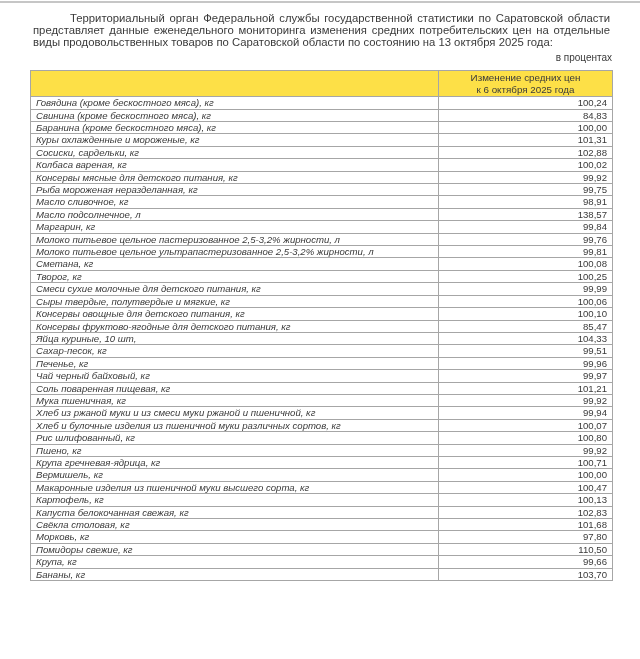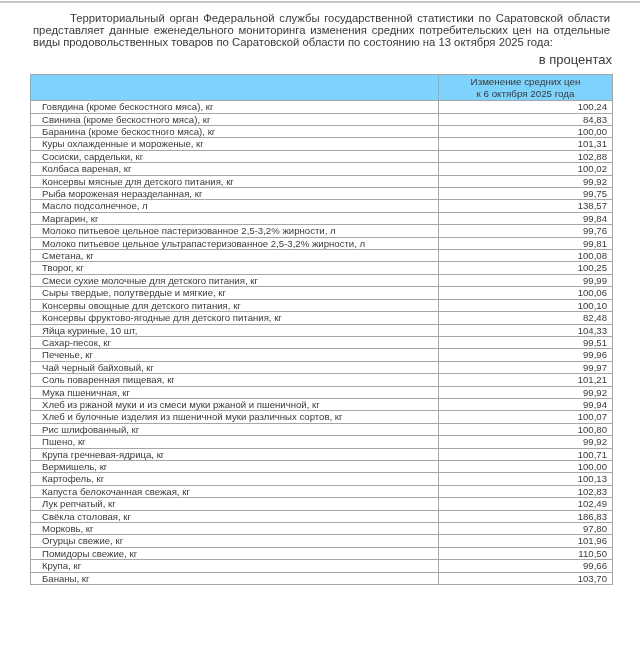--- a/index.html
+++ b/index.html
@@ -23,53 +23,53 @@
     margin: 9px 30px 0 33px;
     font-size: 11.3px;
     line-height: 12px;
     text-align: justify;
     text-indent: 37px;
     color: #3a3a3a;
   }
   .units {
     margin: 4px 28px 0 16px;
     text-align: right;
-    font-size: 13px;
+    font-size: 10px;
     color: #3a3a3a;
   }
   table.price-table {
     margin: 7px 0 0 30px;
     width: 582px;
     border-collapse: collapse;
     table-layout: fixed;
   }
   .price-table th,
   .price-table td {
     border: 1px solid #a6a6a6;
     font-weight: normal;
     color: #3a3a3a;
   }
   .price-table th {
-    background: #7dd3fc;
+    background: #fde047;
     font-size: 9.8px;
     line-height: 11.6px;
     padding: 1px 2px;
     text-align: center;
     vertical-align: middle;
   }
   .price-table td {
     font-size: 9.6px;
     line-height: 11.4px;
     height: 11.4px;
     padding: 0;
     white-space: nowrap;
     overflow: hidden;
     vertical-align: middle;
   }
-  .price-table td.c-name { padding-left: 11px; text-align: left; }
+  .price-table td.c-name { padding-left: 5px; text-align: left; font-style: italic; }
   .price-table td.c-val  { padding-right: 5px; text-align: right; }
 </style>
 </head>
 <body>
 
 <div class="page">
   <div class="top-rule"></div>
 
   <p class="intro">Территориальный орган Федеральной службы государственной статистики по Саратовской области представляет данные еженедельного мониторинга изменения средних потребительских цен на отдельные виды продовольственных товаров по Саратовской области по состоянию на 13 октября 2025 года:</p>
 
@@ -116,20 +116,24 @@
         </tr>
         <tr>
           <td class="c-name">Консервы мясные для детского питания, кг</td>
           <td class="c-val">99,92</td>
         </tr>
         <tr>
           <td class="c-name">Рыба мороженая неразделанная, кг</td>
           <td class="c-val">99,75</td>
         </tr>
         <tr>
+          <td class="c-name">Масло сливочное, кг</td>
+          <td class="c-val">98,91</td>
+        </tr>
+        <tr>
           <td class="c-name">Масло подсолнечное, л</td>
           <td class="c-val">138,57</td>
         </tr>
         <tr>
           <td class="c-name">Маргарин, кг</td>
           <td class="c-val">99,84</td>
         </tr>
         <tr>
           <td class="c-name">Молоко питьевое цельное пастеризованное 2,5-3,2% жирности, л</td>
           <td class="c-val">99,76</td>
@@ -153,21 +157,21 @@
         <tr>
           <td class="c-name">Сыры твердые, полутвердые и мягкие, кг</td>
           <td class="c-val">100,06</td>
         </tr>
         <tr>
           <td class="c-name">Консервы овощные для детского питания, кг</td>
           <td class="c-val">100,10</td>
         </tr>
         <tr>
           <td class="c-name">Консервы фруктово-ягодные для детского питания, кг</td>
-          <td class="c-val">82,48</td>
+          <td class="c-val">85,47</td>
         </tr>
         <tr>
           <td class="c-name">Яйца куриные, 10 шт,</td>
           <td class="c-val">104,33</td>
         </tr>
         <tr>
           <td class="c-name">Сахар-песок, кг</td>
           <td class="c-val">99,51</td>
         </tr>
         <tr>
@@ -204,42 +208,38 @@
         </tr>
         <tr>
           <td class="c-name">Крупа гречневая-ядрица, кг</td>
           <td class="c-val">100,71</td>
         </tr>
         <tr>
           <td class="c-name">Вермишель, кг</td>
           <td class="c-val">100,00</td>
         </tr>
         <tr>
+          <td class="c-name">Макаронные изделия из пшеничной муки высшего сорта, кг</td>
+          <td class="c-val">100,47</td>
+        </tr>
+        <tr>
           <td class="c-name">Картофель, кг</td>
           <td class="c-val">100,13</td>
         </tr>
         <tr>
           <td class="c-name">Капуста белокочанная свежая, кг</td>
           <td class="c-val">102,83</td>
         </tr>
         <tr>
-          <td class="c-name">Лук репчатый, кг</td>
-          <td class="c-val">102,49</td>
-        </tr>
-        <tr>
           <td class="c-name">Свёкла столовая, кг</td>
-          <td class="c-val">186,83</td>
+          <td class="c-val">101,68</td>
         </tr>
         <tr>
           <td class="c-name">Морковь, кг</td>
           <td class="c-val">97,80</td>
-        </tr>
-        <tr>
-          <td class="c-name">Огурцы свежие, кг</td>
-          <td class="c-val">101,96</td>
         </tr>
         <tr>
           <td class="c-name">Помидоры свежие, кг</td>
           <td class="c-val">110,50</td>
         </tr>
         <tr>
           <td class="c-name">Крупа, кг</td>
           <td class="c-val">99,66</td>
         </tr>
         <tr>

